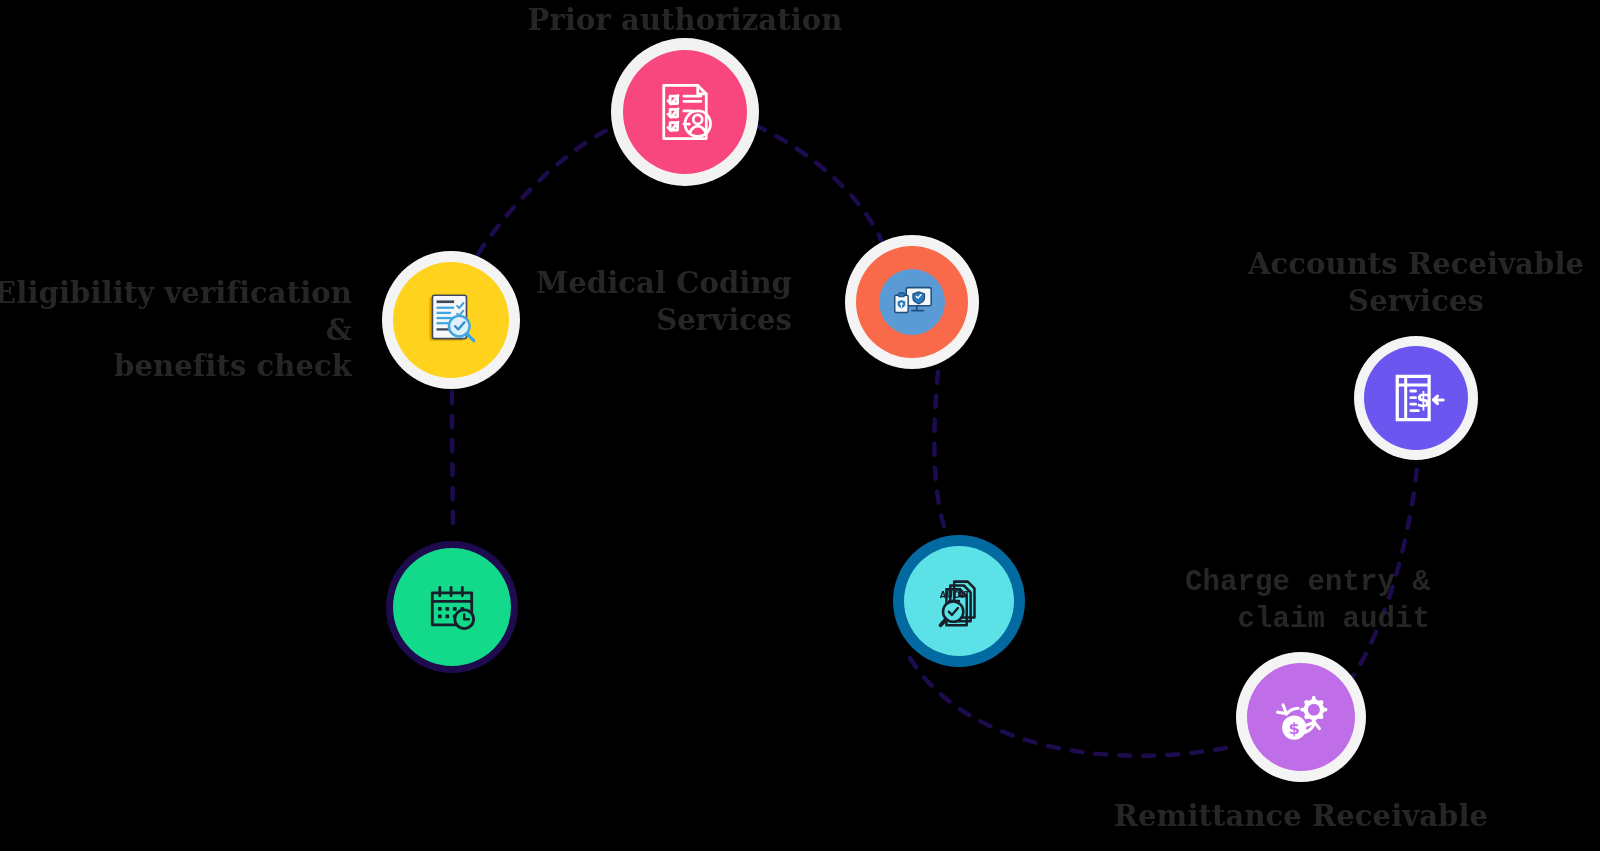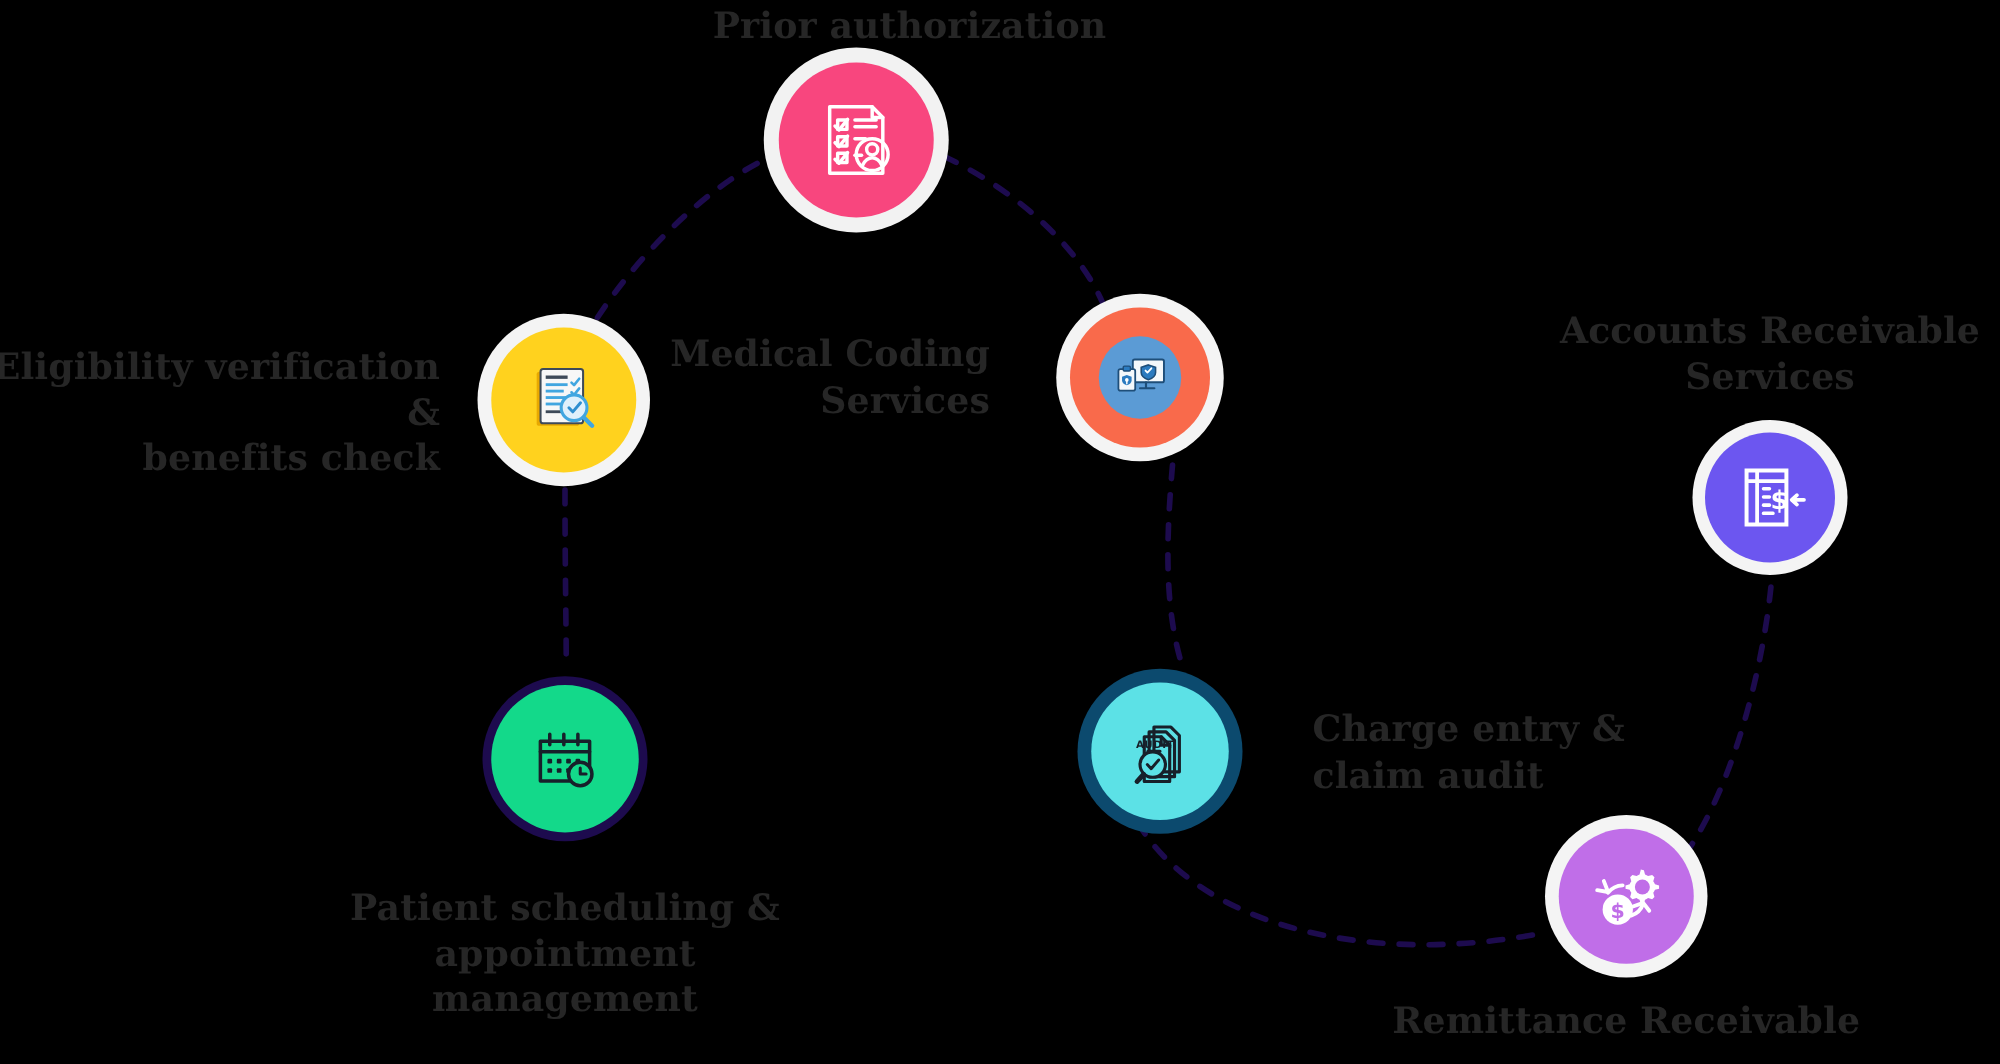--- a/index.html
+++ b/index.html
@@ -33,21 +33,21 @@
     position:absolute;
     color:#262626;
     font-weight:700;
     font-size:29px;
     line-height:1.26;
     letter-spacing:.1px;
     white-space:pre-line;
     font-family:"DejaVu Serif","Liberation Serif",serif;
   }
   .lab-right{text-align:right;}
-  .lab-left{text-align:left;}
+  .lab-left{text-align:right;font-family:Liberation Mono, monospace;}
   .lab-center{text-align:center;}
 </style>
 </head>
 <body>
 
 <div id="stage">
 
   <svg id="links" viewBox="0 0 1600 851" width="1600" height="851">
     <g fill="none" stroke="#1d0b4e" stroke-width="4.5" stroke-linecap="round" stroke-dasharray="11 13">
       <path d="M 478 254 C 520 190 580 140 620 124"></path>
@@ -75,21 +75,21 @@
           <path d="M16 46.5 l3 3 l6.5 -8"></path>
           <path d="M31 31 H39"></path>
             <path d="M31 43.5 H36"></path>
           <circle cx="44" cy="43" r="12"></circle>
           <circle cx="44" cy="39" r="4.2"></circle>
           <path d="M36.5 51.5 c1.6 -4.3 5.2 -6.2 7.5 -6.2 c2.3 0 5.9 1.9 7.5 6.2"></path>
         </g>
       </svg>
     </div>
   </div>
-  <div class="label lab-center" style="left:485px;top:2px;width:400px;text-align:right;">Prior authorization</div>
+  <div class="label lab-center" style="left:485px;top:2px;width:400px;">Prior authorization</div>
 
   <div class="node" style="left:382px;top:251px;width:138px;height:138px;background:#f4f4f4;padding:11px;">
     <div class="disc" style="background:#ffd21e;">
       <svg class="ic" width="66" height="66" viewBox="0 0 64 64">
         <rect x="11" y="10" width="33" height="42" rx="2" fill="#e8a900"></rect>
         <rect x="14" y="8" width="33" height="42" rx="2" fill="#f7f7f7" stroke="#3e4a59" stroke-width="1.6"></rect>
         <rect x="18" y="13" width="17" height="2.6" fill="#3e4a59"></rect>
         <rect x="18" y="19" width="17" height="2.2" fill="#41a6e0"></rect>
         <rect x="18" y="24" width="14" height="2.2" fill="#41a6e0"></rect>
         <rect x="18" y="29" width="17" height="2.2" fill="#41a6e0"></rect>
@@ -161,24 +161,22 @@
           <rect x="41" y="32" width="4" height="4" rx="1"></rect>
           <rect x="17" y="40" width="4" height="4" rx="1"></rect>
           <rect x="25" y="40" width="4" height="4" rx="1"></rect>
           <rect x="33" y="40" width="4" height="4" rx="1"></rect>
         </g>
         <circle cx="45" cy="45" r="10" fill="#13d98a" stroke="#17202a" stroke-width="3"></circle>
         <path d="M45 40 v5 h5" stroke="#17202a" stroke-width="2.6" fill="none" stroke-linecap="round" stroke-linejoin="round"></path>
       </svg>
     </div>
   </div>
-  <div class="label lab-center" style="left:252px;top:708px;width:400px;">Patient scheduling &amp;
-appointment management</div>
-
-  <div class="node" style="left:862px;top:535px;width:132px;height:132px;background:#0c4a6e;padding:11px;">
+
+  <div class="node" style="left:893px;top:535px;width:132px;height:132px;background:#0369a1;padding:11px;">
     <div class="disc" style="background:#5ce1e6;">
       <svg class="ic" width="62" height="62" viewBox="0 0 64 64">
         <g fill="none" stroke="#17202a" stroke-width="2.6" stroke-linejoin="round" stroke-linecap="round">
           <path d="M27 12 h14 l7 7 v30 h-21 z"></path>
           <path d="M23 16 h14 l7 7 v30 h-21 z"></path>
           <path d="M19 20 h14 l7 7 v30 h-21 z"></path>
           <path d="M33 20 v7 h7"></path>
           <path d="M22 32 h10 M22 37 h8"></path>
         </g>
         <text x="28" y="29" font-family="DejaVu Sans, sans-serif" font-size="8.5" font-weight="bold" fill="#17202a" text-anchor="middle" letter-spacing="0.5">AUDIT</text>

